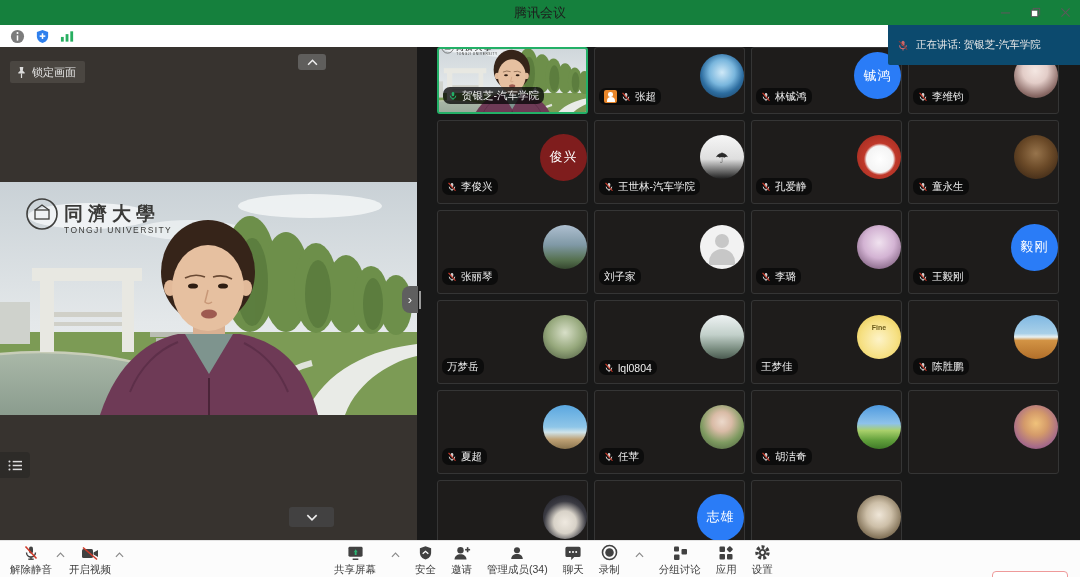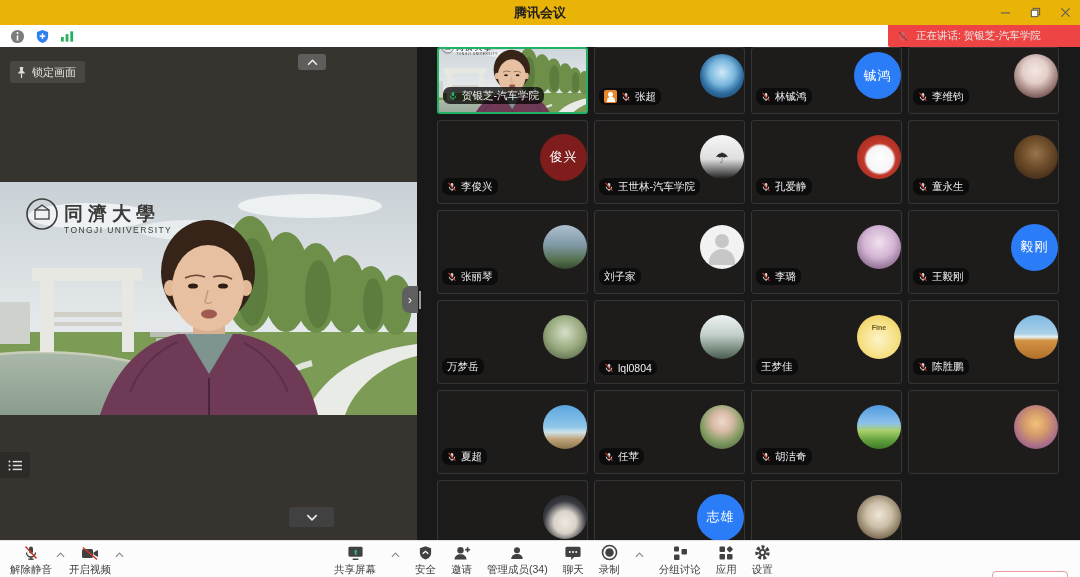--- a/index.html
+++ b/index.html
@@ -1,33 +1,33 @@
 <!DOCTYPE html>
 <html><head>
 <meta charset="utf-8">
 <style>
   * { margin:0; padding:0; box-sizing:border-box; }
   html,body { width:1080px; height:577px; overflow:hidden; background:#111;
     font-family:"Liberation Sans","DejaVu Sans",sans-serif; }
   #app { position:relative; width:1080px; height:577px; background:#191919; }
 
   
-  #titlebar { position:absolute; left:0; top:0; width:1080px; height:25px; background:#eab308;font-weight:bold; }
+  #titlebar { position:absolute; left:0; top:0; width:1080px; height:25px; background:#15803d; }
   #title { position:absolute; left:0; right:0; top:0; height:25px; line-height:25px;
     text-align:center; font-size:13px; color:#1d1d1d; }
   #wincontrols { position:absolute; right:0; top:0; height:25px; display:flex; }
   .winbtn { width:30px; height:25px; display:flex; align-items:center; justify-content:center; }
 
   
   #subbar { position:absolute; left:0; top:25px; width:1080px; height:22px; background:#ffffff;
     display:flex; align-items:center; gap:9px; padding-left:9px; }
   .subicon { width:16px; height:16px; display:flex; align-items:center; justify-content:center; }
 
   
-  #banner { position:absolute; left:888px; top:25px; width:192px; height:22px; background:#ef4444;
+  #banner { position:absolute; left:888px; top:25px; width:192px; height:40px; background:#0c4a6e;
     display:flex; align-items:center; gap:7px; padding-left:9px; color:#e9e9e9; font-size:10.5px;
     white-space:nowrap; overflow:hidden; border-radius:0 0 0 2px; z-index:30; }
 
   
   #content { position:absolute; left:0; top:47px; width:1080px; height:493px; background:#191919; overflow:hidden; }
 
   #left-panel { position:absolute; left:0; top:0; width:417px; height:493px; background:#37332f; }
   #lock-btn { position:absolute; left:10px; top:14px; height:22px; background:#4a4641; border-radius:2px;
     color:#e6e6e6; font-size:11px; display:flex; align-items:center; gap:5px; padding:0 9px 0 6px; }
   #main-video { position:absolute; left:0; top:135px; width:417px; height:233px; background:#cfd6da; }

